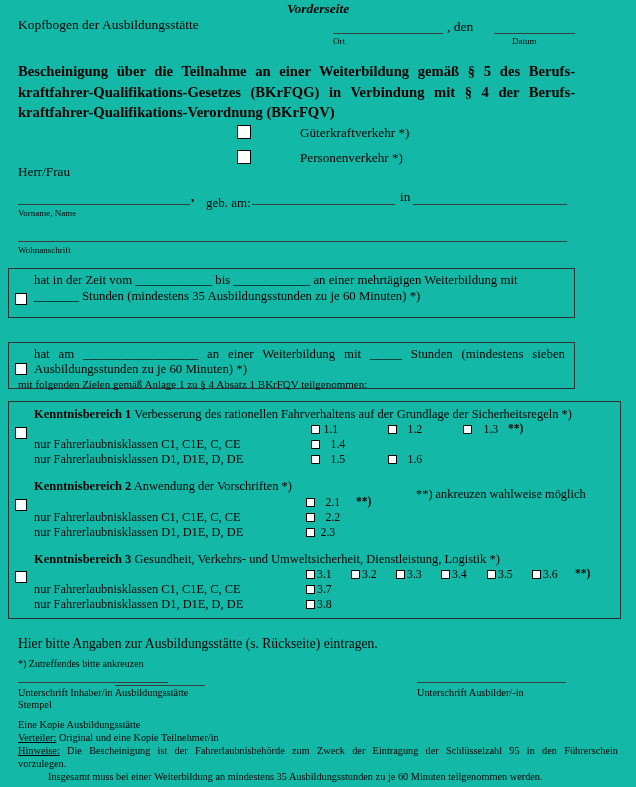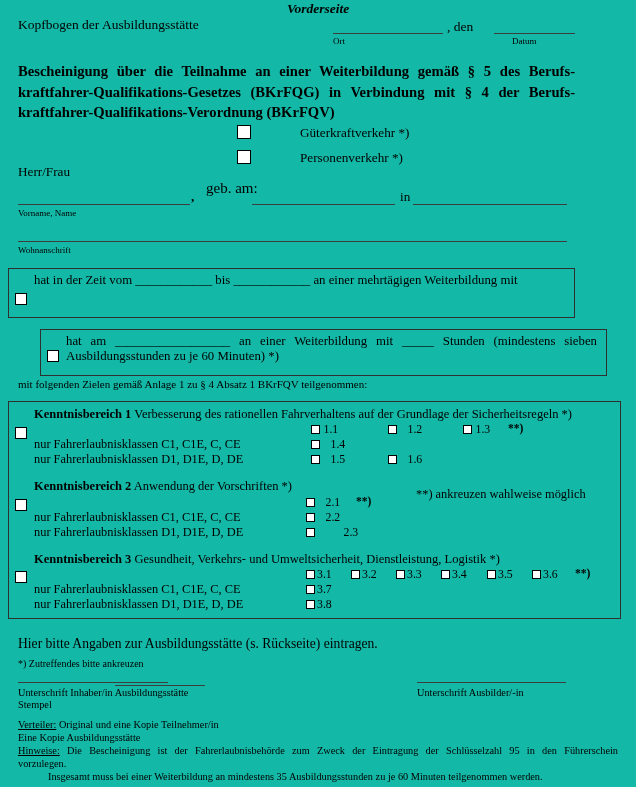--- a/index.html
+++ b/index.html
@@ -70,56 +70,57 @@
   <span class="cb big" style="left:237px; top:125px;"></span>
   <div class="abs" style="left:300px; top:125px; font-size:13.2px;">Güterkraftverkehr *)</div>
 
   <span class="cb big" style="left:237px; top:150px;"></span>
   <div class="abs" style="left:300px; top:150px; font-size:13.2px;">Personenverkehr *)</div>
 
   <div class="abs" style="left:18px; top:164px; font-size:13.2px;">Herr/Frau</div>
 
   <div class="abs line" style="left:18px; top:189px; width:172px; height:16px;"></div>
   <div class="abs" style="left:191px; top:189px; font-size:13.2px; font-weight:bold;">,</div>
-  <div class="abs" style="left:206px; top:180px; font-size:15px;">geb. am:</div>
+  <div class="abs" style="left:206px; top:195px; font-size:13px;">geb. am:</div>
   <div class="abs line" style="left:252px; top:189px; width:143px; height:16px;"></div>
   <div class="abs" style="left:400px; top:189px; font-size:13.2px;">in</div>
   <div class="abs line" style="left:413px; top:189px; width:154px; height:16px;"></div>
   <div class="smallcap" style="left:18px; top:208px;">Vorname, Name</div>
 
   <div class="abs line" style="left:18px; top:226px; width:549px; height:16px;"></div>
   <div class="smallcap" style="left:18px; top:245px;">Wohnanschrift</div>
 
   <div class="abs" style="left:8px; top:268px; width:567px; height:50px; border:1.4px solid #2f2f2f;">
     <span class="cb mid" style="left:6px; top:24px;"></span>
     <div class="boxtext" style="left:25px; top:4px;">hat in der Zeit vom ____________ bis ____________ an einer mehrtägigen Weiterbildung mit</div>
-  </div>
-
-  <div class="abs" style="left:8px; top:329px; width:567px; height:47px; border:1.4px solid #2f2f2f;margin-left:32px;">
+    <div class="boxtext" style="left:25px; top:20px;">_______ Stunden (mindestens 35 Ausbildungsstunden zu je 60 Minuten) *)</div>
+  </div>
+
+  <div class="abs" style="left:8px; top:342px; width:567px; height:47px; border:1.4px solid #2f2f2f;">
     <span class="cb mid" style="left:6px; top:20px;"></span>
     <div class="boxtext just" style="left:25px; top:4px; width:531px; white-space:normal; overflow:hidden; height:16px;">hat am __________________ an einer Weiterbildung mit _____ Stunden (mindestens sieben</div>
     <div class="boxtext" style="left:25px; top:19px;">Ausbildungsstunden zu je 60 Minuten) *)</div>
   </div>
 
   <div class="abs" style="left:18px; top:378px; font-size:11px;">mit folgenden Zielen gemäß Anlage 1 zu § 4 Absatz 1 BKrFQV teilgenommen:</div>
 
   <div class="abs" style="left:8px; top:401px; width:613px; height:218px; border:1.4px solid #2f2f2f;">
 
     <div class="abs" style="left:25px; top:5px; font-size:12.5px; white-space:nowrap;"><b>Kenntnisbereich 1</b><span> Verbesserung des rationellen Fahrverhaltens auf der Grundlage der Sicherheitsregeln *)</span></div>
     <span class="cb mid" style="left:6px; top:25px;"></span>
 
     <span class="opt" style="left:302px; top:20px; gap:4px;">
       <span class="sq"></span>
         <span>1.1</span>
       </span>
     <span class="opt" style="left:379px; top:20px; gap:11px;">
       <span class="sq"></span>
         <span>1.2</span>
       </span>
-    <span class="opt" style="left:454px; top:20px; gap:4px;">
+    <span class="opt" style="left:454px; top:20px; gap:12px;">
       <span class="sq"></span>
         <span>1.3</span>
       </span>
     <span class="suffix" style="left:499px; top:20px;">**)</span>
 
     <span class="arealabel" style="left:25px; top:35px;">nur Fahrerlaubnisklassen C1, C1E, C, CE</span>
     <span class="opt" style="left:302px; top:35px; gap:11px;">
       <span class="sq"></span>
         <span>1.4</span>
       </span>
@@ -144,21 +145,21 @@
       </span>
     <span class="suffix" style="left:347px; top:93px;">**)</span>
 
     <span class="arealabel" style="left:25px; top:108px;">nur Fahrerlaubnisklassen C1, C1E, C, CE</span>
     <span class="opt" style="left:297px; top:108px; gap:11px;">
       <span class="sq"></span>
         <span>2.2</span>
       </span>
 
     <span class="arealabel" style="left:25px; top:123px;">nur Fahrerlaubnisklassen D1, D1E, D, DE</span>
-    <span class="opt" style="left:297px; top:123px; gap:29px;">
+    <span class="opt" style="left:297px; top:123px; gap:6px;">
       <span class="sq"></span>
         <span>2.3</span>
       </span>
 
     <div class="abs" style="left:25px; top:150px; font-size:12.5px; white-space:nowrap;"><b>Kenntnisbereich 3</b><span> Gesundheit, Verkehrs- und Umweltsicherheit, Dienstleistung, Logistik *)</span></div>
     <span class="cb mid" style="left:6px; top:169px;"></span>
 
     <span class="opt" style="left:297px; top:165px; gap:2.5px;">
       <span class="sq"></span>
         <span>3.1</span>
@@ -203,20 +204,20 @@
 
   <div class="abs line" style="left:18px; top:670px; width:150px; height:13px;"></div>
   <div class="abs line" style="left:115px; top:673px; width:90px; height:13px;"></div>
   <div class="abs" style="left:18px; top:687px; font-size:10.3px;">Unterschrift Inhaber/in Ausbildungsstätte</div>
   <div class="abs" style="left:18px; top:699px; font-size:10.3px;">Stempel</div>
 
   <div class="abs line" style="left:417px; top:670px; width:149px; height:13px;"></div>
   <div class="abs" style="left:417px; top:687px; font-size:10.3px;">Unterschrift Ausbilder/-in</div>
 
   <div class="abs" style="left:18px; top:719px; width:600px; font-size:10.3px; line-height:12.9px;">
+    <div>Eine Kopie Ausbildungsstätte</div>
     <div><u>Verteiler:</u><span> Original und eine Kopie Teilnehmer/in</span></div>
-    <div>Eine Kopie Ausbildungsstätte</div>
     <div class="just"><u>Hinweise:</u><span> Die Bescheinigung ist der Fahrerlaubnisbehörde zum Zweck der Eintragung der Schlüsselzahl 95 in den Führerschein</span></div>
     <div>vorzulegen.</div>
     <div style="padding-left:30px;">Insgesamt muss bei einer Weiterbildung an mindestens 35 Ausbildungsstunden zu je 60 Minuten teilgenommen werden.</div>
   </div>
 
 </div>
 
 </body></html>

